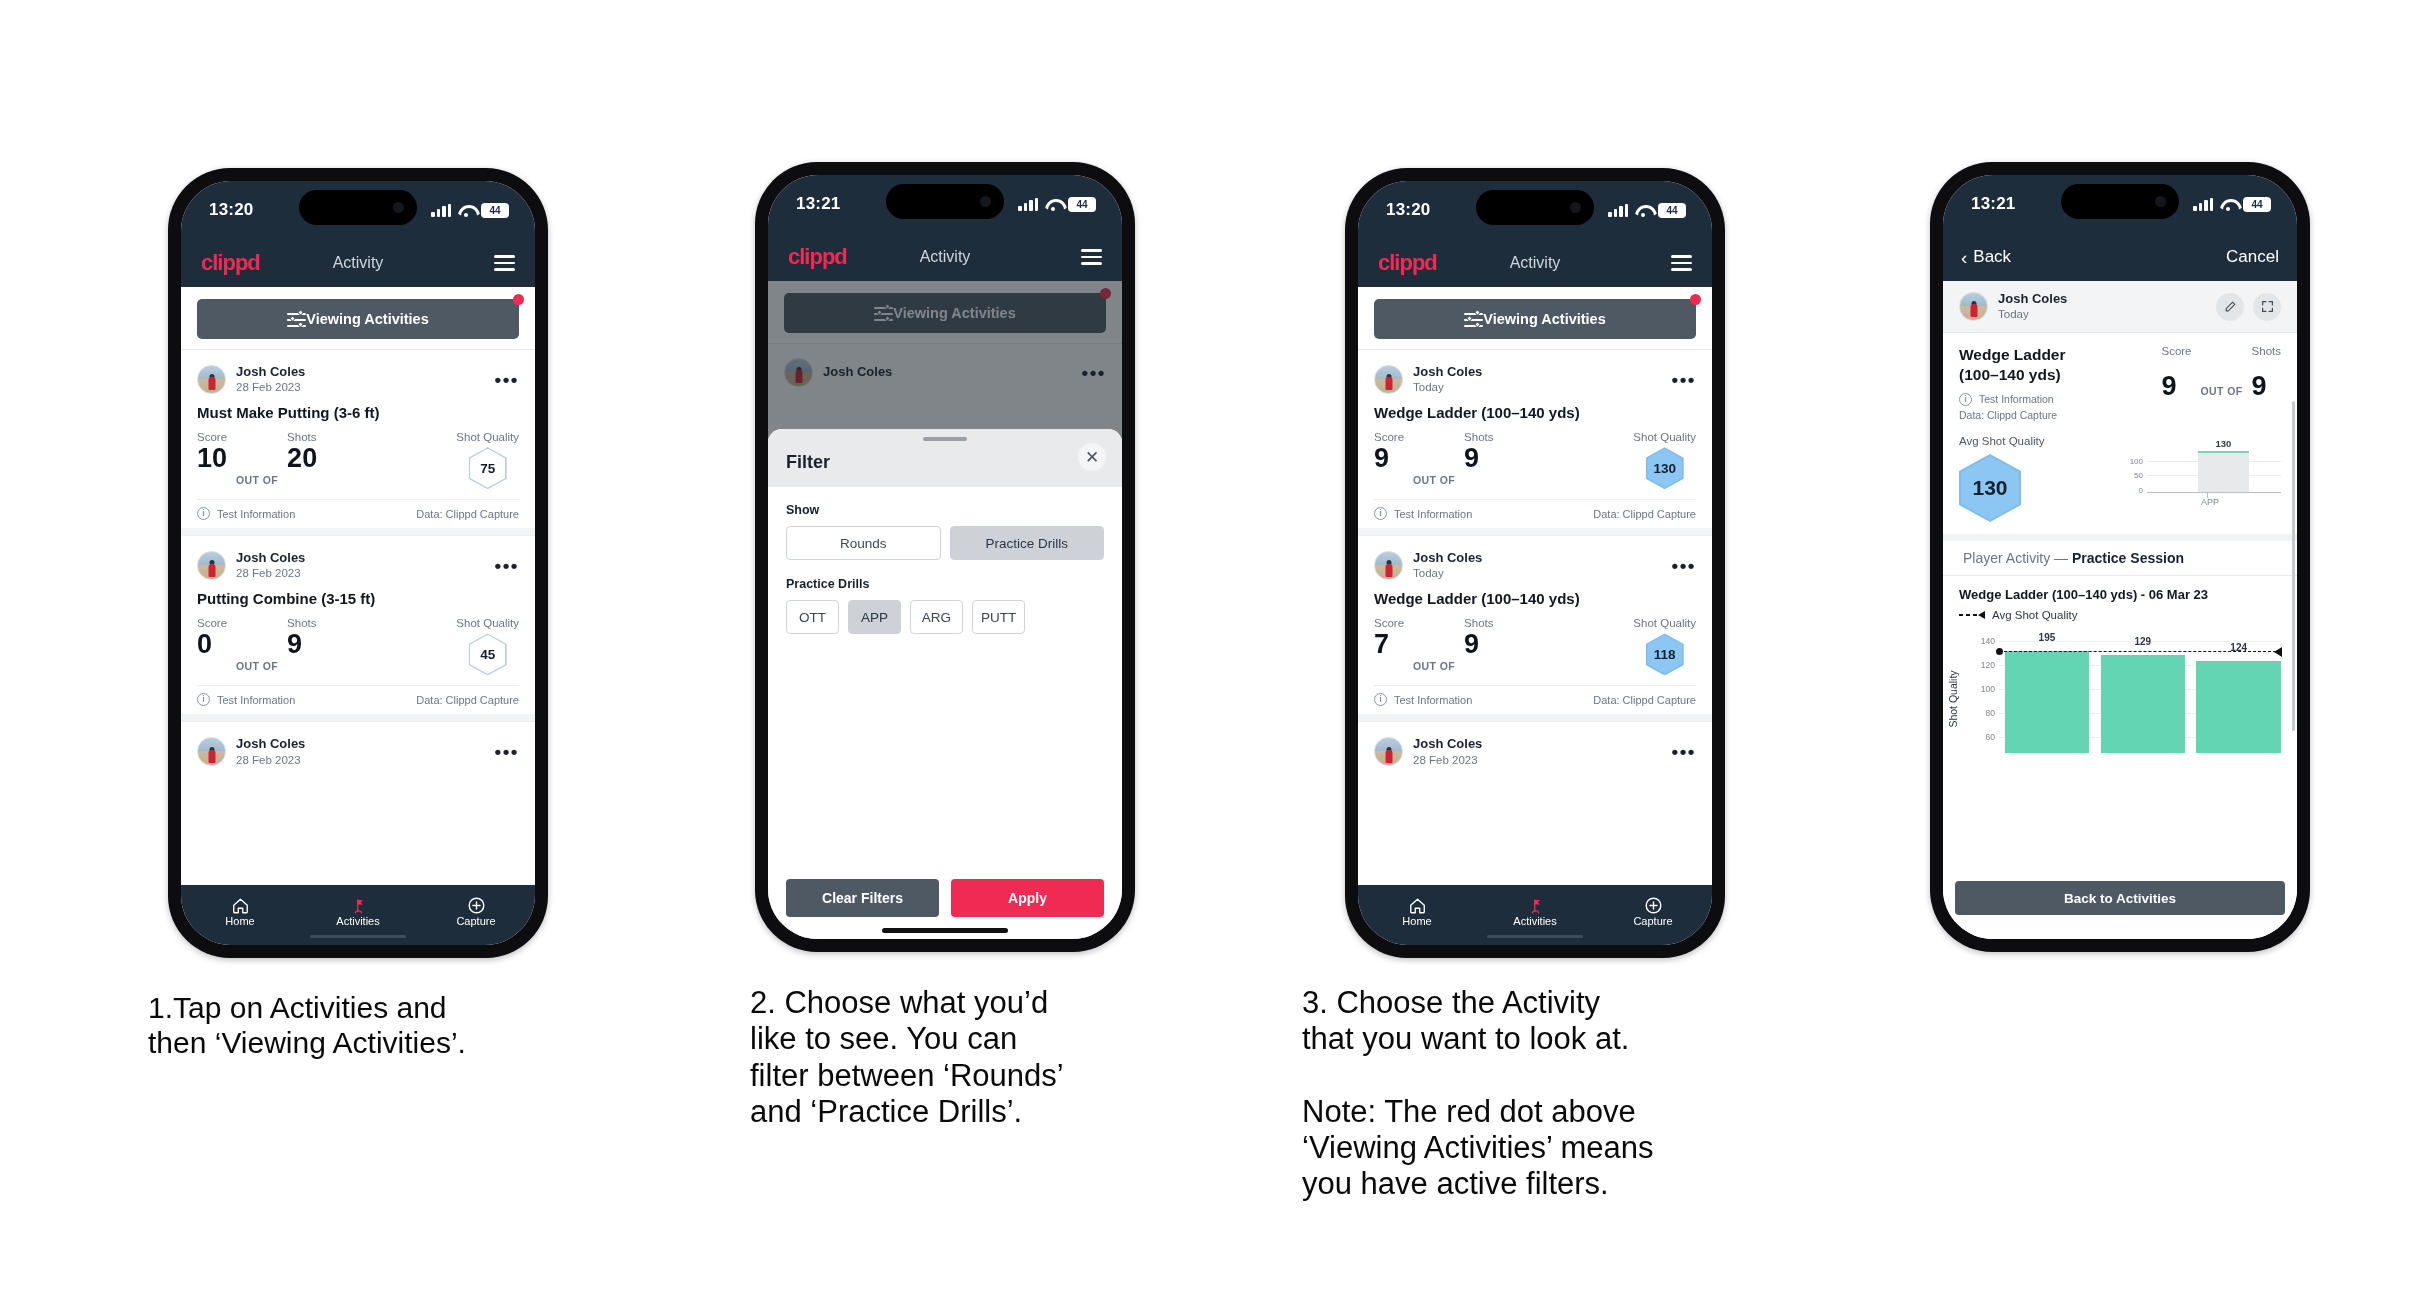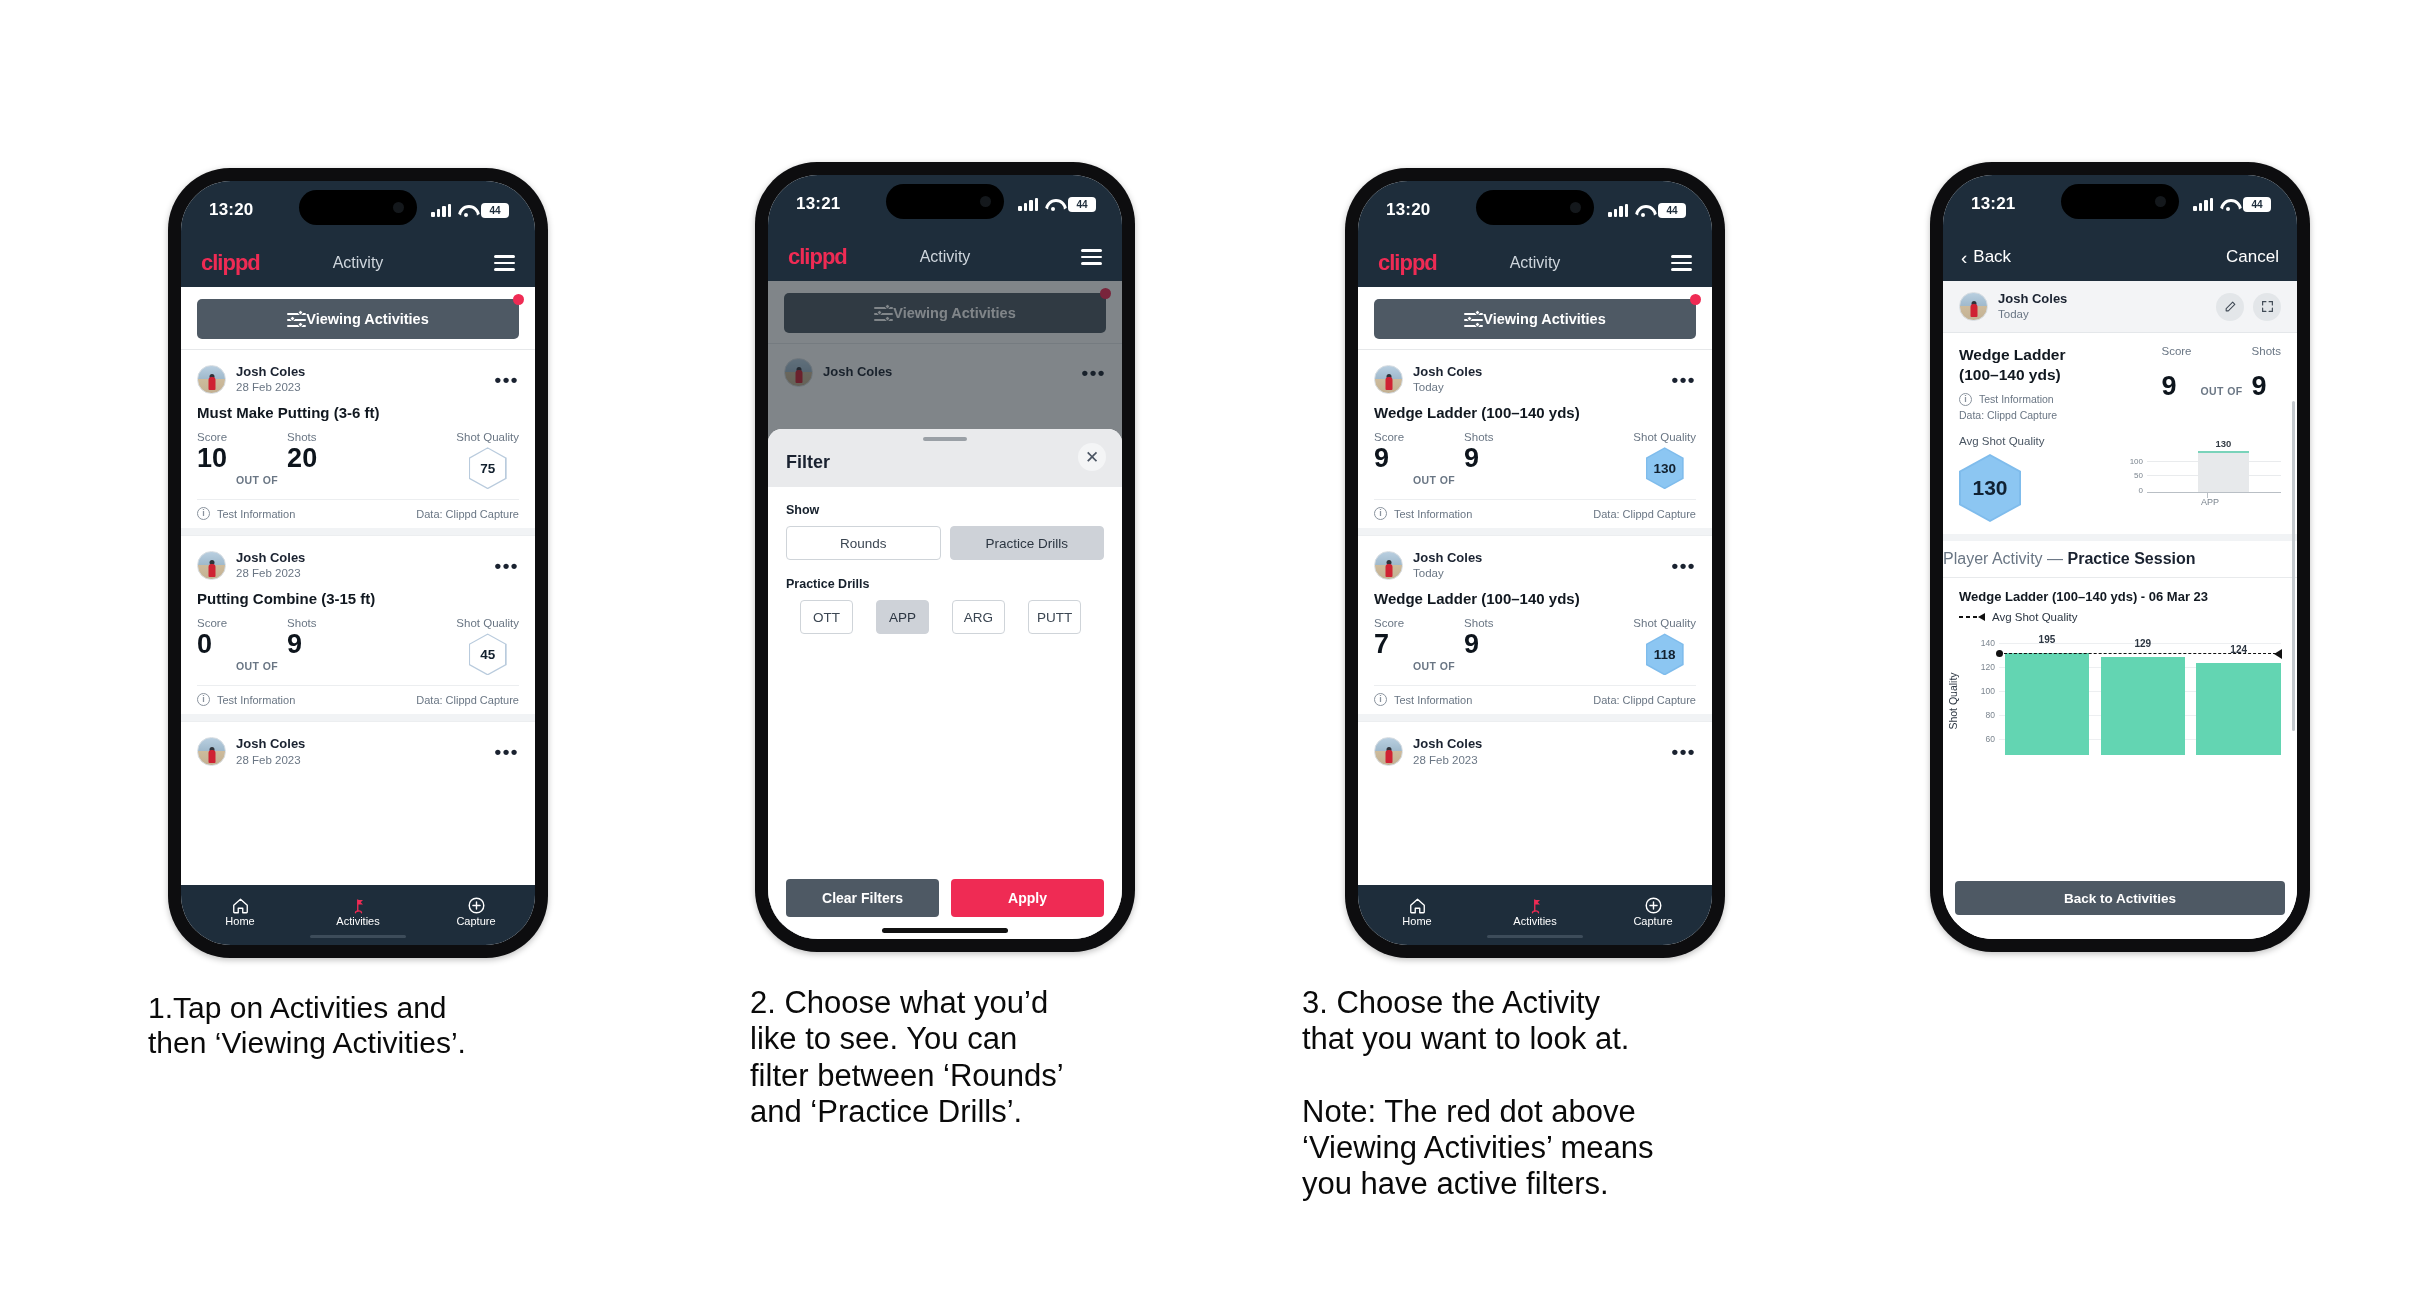--- a/index.html
+++ b/index.html
@@ -176,21 +176,21 @@
   }
   .sheet-body { padding:16px 18px; flex:1 1 auto; }
   .sec-lab { font-size:12.5px; font-weight:700; color:#16202c; margin-bottom:9px; }
   .chip-row { display:flex; gap:9px; margin-bottom:17px; }
   .chip {
     flex:1; height:34px; border:1px solid #cfd4d9; border-radius:4px; background:#fff;
     display:flex; align-items:center; justify-content:center;
     font-size:13.5px; color:#3b4652;
   }
   .chip.sel { background:#ced2d8; border-color:#ced2d8; color:#2c3642; }
-  .chip-row.small .chip { flex:0 0 53px;margin-left:14px; }
+  .chip-row.small .chip { flex:0 0 53px; }
   .sheet-foot { display:flex; gap:12px; padding:0 18px 22px; }
   .btn { flex:1; height:38px; border-radius:4px; display:flex; align-items:center; justify-content:center;
     font-size:14px; font-weight:700; color:#fff; }
   .btn.grey { background:#4e5964; }
   .btn.pink { background:#ef2b54; }
 
   
   .d-head { background:#f3f4f6; display:flex; align-items:center; gap:10px; padding:10px 16px; border-bottom:1px solid #e4e7ea;}
   .d-actions { margin-left:auto; display:flex; gap:9px; }
   .rbtn { width:28px; height:28px; border-radius:50%; background:#e3e6e9; display:flex; align-items:center; justify-content:center; color:#414b56; font-size:13px;}
@@ -211,21 +211,21 @@
   .mc-plot { position:absolute; left:24px; right:0; top:8px; bottom:14px; }
   .mc-grid { position:absolute; left:0; right:0; height:1px; background:#e9ebed; }
   .mc-bar { position:absolute; left:38%; width:38%; bottom:0; background:#e7e9eb; }
   .mc-cap { position:absolute; left:38%; width:38%; height:2.5px; background:#79d3ba; }
   .mc-val { position:absolute; left:38%; width:38%; text-align:center; font-size:9.5px; font-weight:700; color:#333b44; }
   .mc-axis { position:absolute; left:24px; right:0; bottom:14px; height:1px; background:#b9bfc5; }
   .mc-tick { position:absolute; left:calc(24px + 38% + 0px); bottom:9px; width:1px; height:5px; background:#b9bfc5; }
   .mc-x { position:absolute; left:24px; right:0; bottom:0; text-align:center; font-size:9px; color:#7b858f; }
 
   .d-sep { height:7px; background:#f1f3f5; margin-top:12px; }
-  .pa-row { padding:9px 0; font-size:16px; color:#6a7684; border-bottom:1px solid #e8eaec;}
+  .pa-row { padding:9px 20px; font-size:14px; color:#6a7684; border-bottom:1px solid #e8eaec;}
   .pa-row b { color:#1a2230; }
   .chart-sec { padding:11px 16px 0; }
   .chart-title { font-size:13px; font-weight:700; color:#111820; }
   .legend { display:flex; align-items:center; gap:7px; margin-top:7px; font-size:11.5px; color:#2c3642; }
   .legend .dash { width:26px; height:10px; position:relative; }
   .legend .dash:before { content:""; position:absolute; left:0; top:4px; width:19px; height:1.6px;
     background:repeating-linear-gradient(90deg,#111 0 4px, transparent 4px 7px); }
   .legend .dash:after { content:""; position:absolute; right:0; top:1px;
     border-top:4.5px solid transparent; border-bottom:4.5px solid transparent; border-right:7px solid #111; }
 

